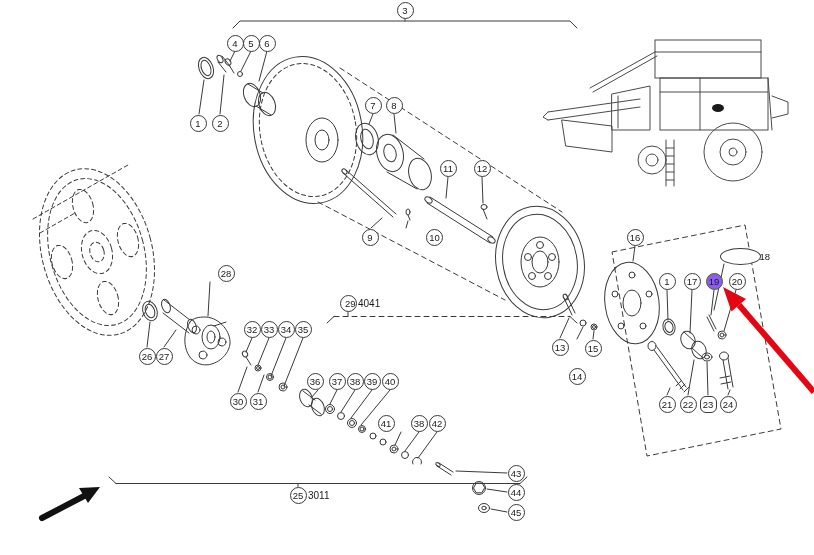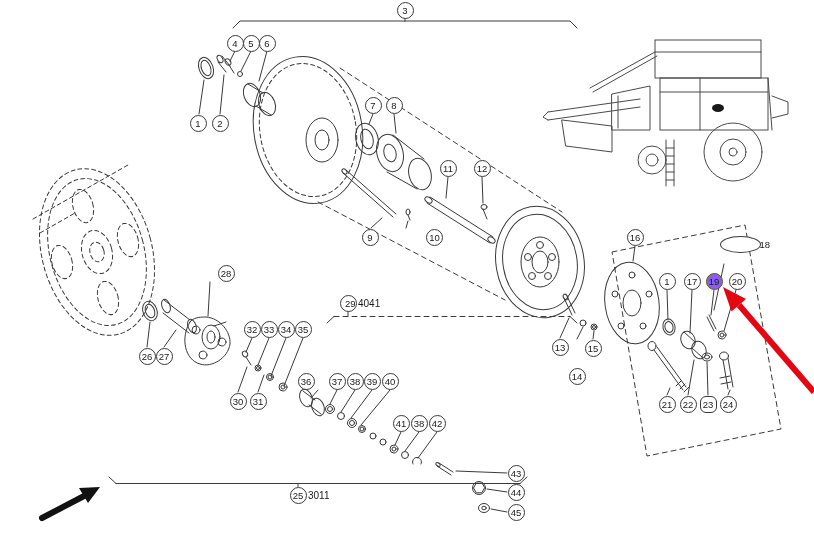--- a/index.html
+++ b/index.html
@@ -309,44 +309,44 @@
       <div class="callout" style="left: 370px; top: 237px;">9</div>
       <div class="callout" style="left: 406px; top: 237px; margin-left: 20px;">10</div>
       <div class="callout" style="left: 448px; top: 168px;">11</div>
       <div class="callout" style="left: 482px; top: 168px;">12</div>
       <div class="callout" style="left: 560px; top: 347px;">13</div>
       <div class="callout" style="left: 577px; top: 348px; margin-top: 20px;">14</div>
       <div class="callout" style="left: 593px; top: 348px;">15</div>
       <div class="callout" style="left: 635px; top: 237px;">16</div>
       <div class="callout" style="left: 667px; top: 281px;">1</div>
       <div class="callout" style="left: 692px; top: 281px;">17</div>
-      <div class="callout" style="left: 728px; top: 244px; padding-left: 39px;">18</div>
+      <div class="callout" style="left: 728px; top: 256px; padding-left: 39px;">18</div>
       <div class="callout highlighted" style="left: 714px; top: 281px; background: #8b5cf6;">19</div>
       <div class="callout" style="left: 737px; top: 281px;">20</div>
       <div class="callout" style="left: 667px; top: 404px;">21</div>
       <div class="callout" style="left: 688px; top: 404px;">22</div>
       <div class="callout" style="left: 708px; top: 404px; border-radius: 6px;">23</div>
       <div class="callout" style="left: 728px; top: 404px;">24</div>
       <div class="callout" style="left: 147px; top: 356px;">26</div>
       <div class="callout" style="left: 164px; top: 356px;">27</div>
       <div class="callout" style="left: 226px; top: 273px;">28</div>
       <div class="callout" style="left: 348px; top: 303px; text-align: right;">29</div>
       <span class="part-code" style="left: 348px; top: 303px;">4041</span>
       <div class="callout" style="left: 252px; top: 329px;">32</div>
       <div class="callout" style="left: 269px; top: 329px;">33</div>
       <div class="callout" style="left: 286px; top: 329px;">34</div>
       <div class="callout" style="left: 303px; top: 329px;">35</div>
       <div class="callout" style="left: 238px; top: 401px;">30</div>
       <div class="callout" style="left: 258px; top: 401px;">31</div>
-      <div class="callout" style="left: 306px; top: 381px;">36</div>
+      <div class="callout" style="left: 315px; top: 381px;">36</div>
       <div class="callout" style="left: 337px; top: 381px;">37</div>
       <div class="callout" style="left: 355px; top: 381px;">38</div>
       <div class="callout" style="left: 372px; top: 381px;">39</div>
       <div class="callout" style="left: 390px; top: 381px;">40</div>
-      <div class="callout" style="left: 401px; top: 423px;">41</div>
+      <div class="callout" style="left: 386px; top: 423px;">41</div>
       <div class="callout" style="left: 419px; top: 423px;">38</div>
       <div class="callout" style="left: 437px; top: 423px;">42</div>
       <div class="callout" style="left: 516px; top: 473px;">43</div>
       <div class="callout" style="left: 516px; top: 492px;">44</div>
       <div class="callout" style="left: 516px; top: 512px;">45</div>
       <div class="callout" style="left: 298px; top: 495px;">25</div>
       <span class="part-code" style="left: 298px; top: 495px;">3011</span>
     </div>
 
 <svg id="arrow-overlay" width="814" height="555" viewBox="0 0 814 555">

